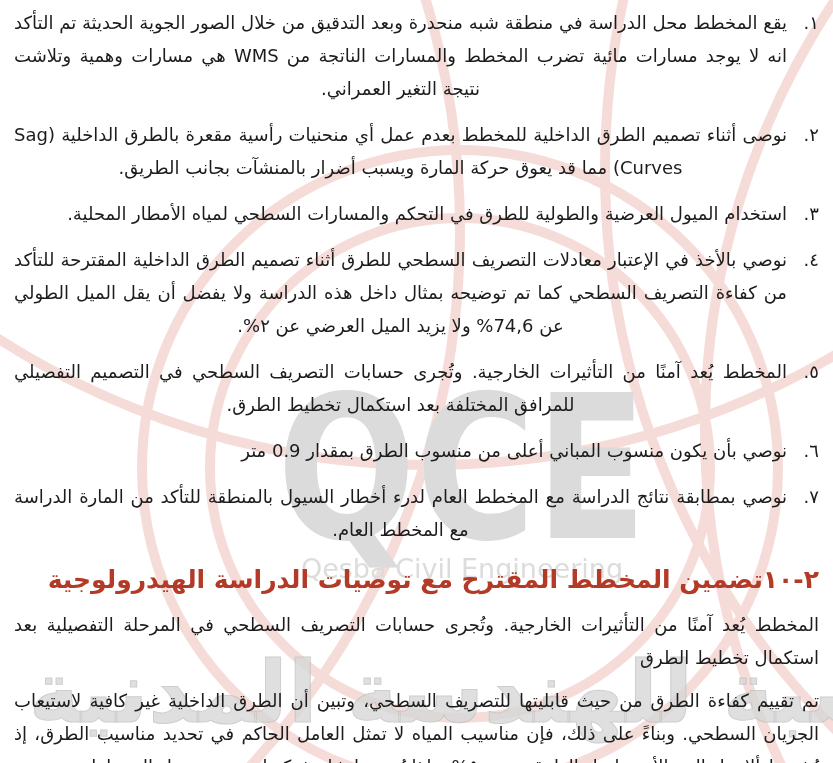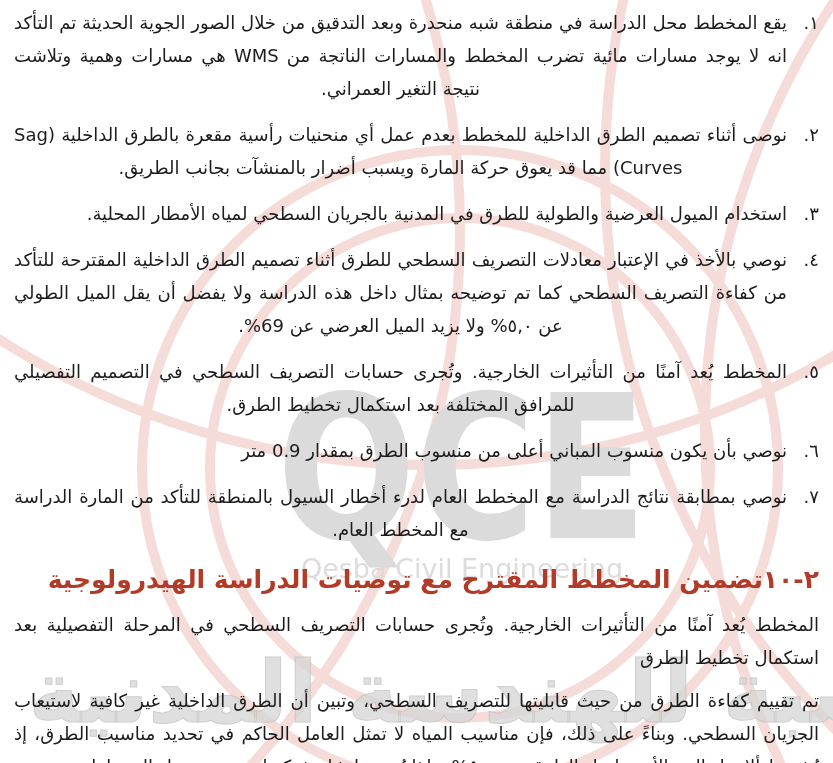--- a/index.html
+++ b/index.html
@@ -90,26 +90,26 @@
         <div class="txt">يقع المخطط محل الدراسة في منطقة شبه منحدرة وبعد التدقيق من خلال الصور الجوية الحديثة تم التأكد انه لا يوجد مسارات مائية تضرب المخطط والمسارات الناتجة من WMS هي مسارات وهمية وتلاشت نتيجة التغير العمراني.</div>
       </div>
 
       <div class="item">
         <span class="num">٢.</span>
         <div class="txt">نوصى أثناء تصميم الطرق الداخلية للمخطط بعدم عمل أي منحنيات رأسية مقعرة بالطرق الداخلية (Sag Curves) مما قد يعوق حركة المارة ويسبب أضرار بالمنشآت بجانب الطريق.</div>
       </div>
 
       <div class="item single">
         <span class="num">٣.</span>
-        <div class="txt">استخدام الميول العرضية والطولية للطرق في المدنية بالجريان السطحي لمياه الأمطار المحلية.</div>
+        <div class="txt">استخدام الميول العرضية والطولية للطرق في التحكم والمسارات السطحي لمياه الأمطار المحلية.</div>
       </div>
 
       <div class="item">
         <span class="num">٤.</span>
-        <div class="txt">نوصي بالأخذ في الإعتبار معادلات التصريف السطحي للطرق أثناء تصميم الطرق الداخلية المقترحة للتأكد من كفاءة التصريف السطحي كما تم توضيحه بمثال داخل هذه الدراسة ولا يفضل أن يقل الميل الطولي عن ٥,٠% ولا يزيد الميل العرضي عن 69%.</div>
+        <div class="txt">نوصي بالأخذ في الإعتبار معادلات التصريف السطحي للطرق أثناء تصميم الطرق الداخلية المقترحة للتأكد من كفاءة التصريف السطحي كما تم توضيحه بمثال داخل هذه الدراسة ولا يفضل أن يقل الميل الطولي عن 74,6% ولا يزيد الميل العرضي عن ٢%.</div>
       </div>
 
       <div class="item">
         <span class="num">٥.</span>
         <div class="txt">المخطط يُعد آمنًا من التأثيرات الخارجية. وتُجرى حسابات التصريف السطحي في التصميم التفصيلي للمرافق المختلفة بعد استكمال تخطيط الطرق.</div>
       </div>
 
       <div class="item single">
         <span class="num">٦.</span>
         <div class="txt">نوصي بأن يكون منسوب المباني أعلى من منسوب الطرق بمقدار 0.9 متر</div>

